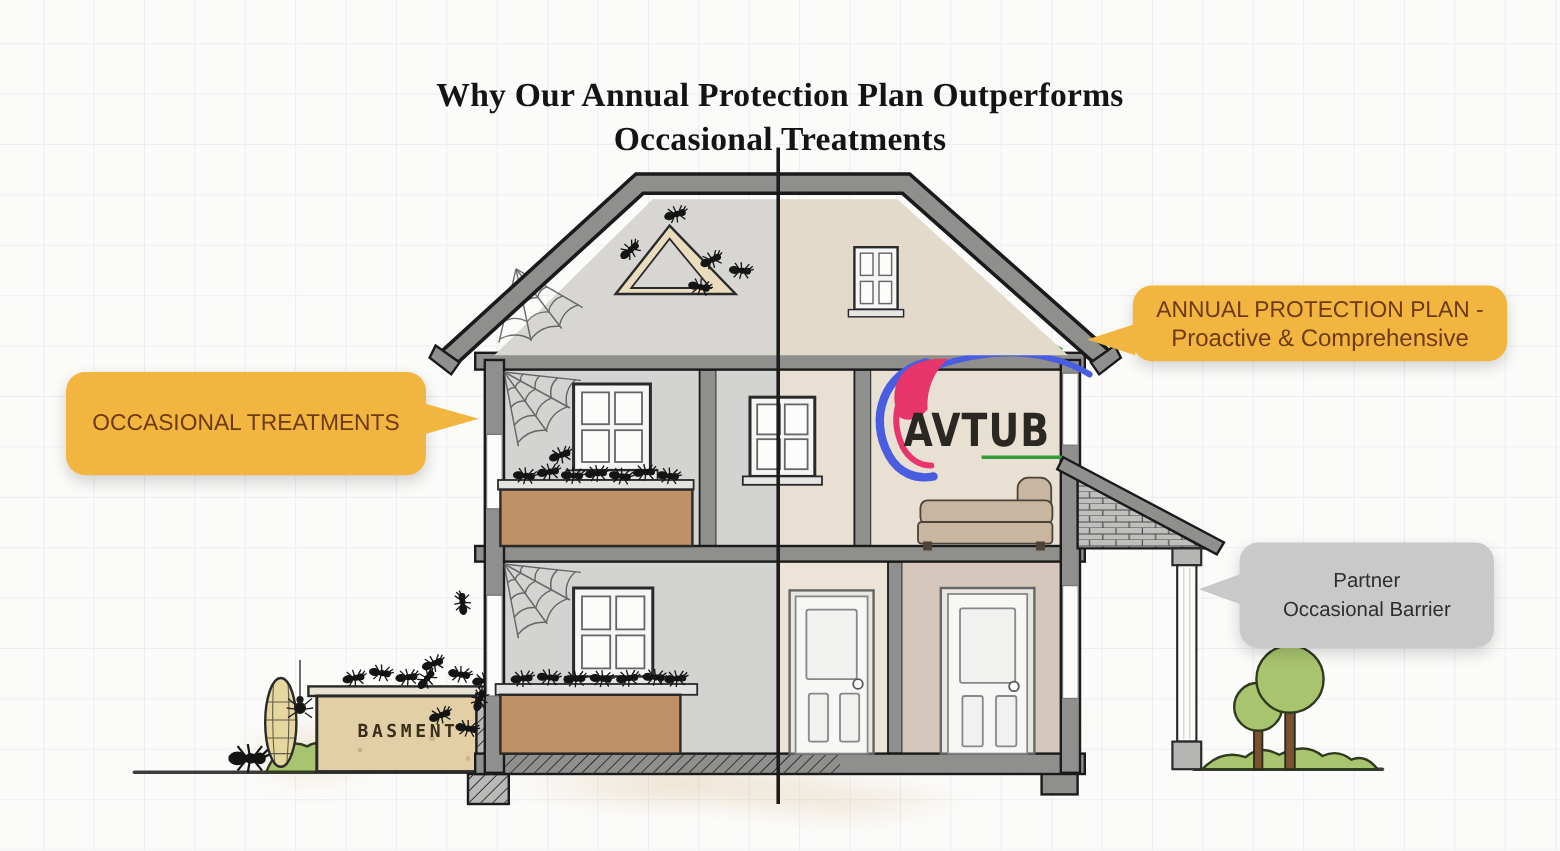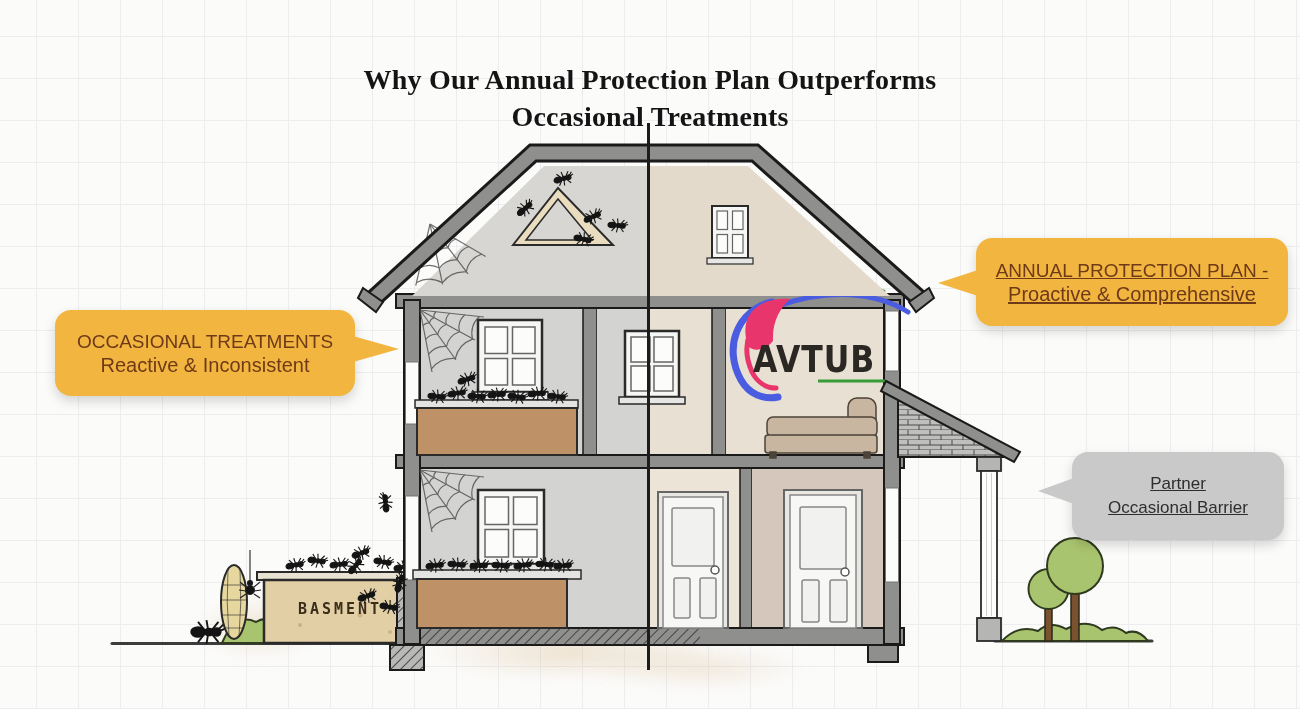--- a/index.html
+++ b/index.html
@@ -27,23 +27,23 @@
   .callout{
     position:absolute;border-radius:16px;display:flex;flex-direction:column;
     justify-content:center;align-items:center;text-align:center;
     box-shadow:0 5px 12px rgba(0,0,0,.16);
   }
   .callout .tail{position:absolute;width:0;height:0;}
   .co-yellow{background:var(--callout-yellow,#F2B640);color:var(--callout-yellow-text,#6E3A18);}
   .co-gray{background:var(--callout-gray,#C9C9C9);color:var(--callout-gray-text,#2E2E2E);}
   .co-left{left:55px;top:310px;width:300px;height:86px;}
   .co-left .tail{right:-44px;top:26px;border-top:13px solid transparent;border-bottom:13px solid transparent;border-left:46px solid var(--callout-yellow,#F2B640);}
-  .co-right{left:976px;top:238px;width:312px;height:88px;text-decoration:underline;}
+  .co-right{left:944px;top:238px;width:312px;height:63px;}
   .co-right .tail{left:-38px;top:32px;border-top:13px solid transparent;border-bottom:13px solid transparent;border-right:40px solid var(--callout-yellow,#F2B640);}
-  .co-barrier{left:1072px;top:452px;width:212px;height:88px;text-decoration:underline;}
+  .co-barrier{left:1033px;top:452px;width:212px;height:88px;}
   .co-barrier .tail{left:-34px;top:26px;border-top:13px solid transparent;border-bottom:13px solid transparent;border-right:36px solid var(--callout-gray,#C9C9C9);}
   .co-line1{font-size:19px;line-height:24px;}
   .co-line2{font-size:20px;line-height:22px;}
   .co-barrier .co-line1,.co-barrier .co-line2{font-size:17px;line-height:24px;}
 </style>
 </head>
 <body>
 
 <div class="canvas">
   <div class="smudge s1"></div>
@@ -321,21 +321,20 @@
         <rect x="1071" y="586" width="8" height="55" fill="#7a5230" stroke="#2a2a1a" stroke-width="1.5"></rect>
         <circle cx="1075" cy="566" r="28" style="fill:var(--tree-green,#A9C46E)" stroke="#2f3a1f" stroke-width="2"></circle>
       </g>
     </g>
 
     <line x1="648.5" y1="123" x2="648.5" y2="670" stroke="#1c1c1c" stroke-width="3"></line>
   </svg>
 
   <div class="callout co-yellow co-left">
     <div class="co-line1">OCCASIONAL TREATMENTS</div>
-    <div class="co-line2">Reactive &amp; Inconsistent</div>
     <div class="tail"></div>
   </div>
 
   <div class="callout co-yellow co-right">
     <div class="co-line1">ANNUAL PROTECTION PLAN -</div>
     <div class="co-line2">Proactive &amp; Comprehensive</div>
     <div class="tail"></div>
   </div>
 
   <div class="callout co-gray co-barrier">

